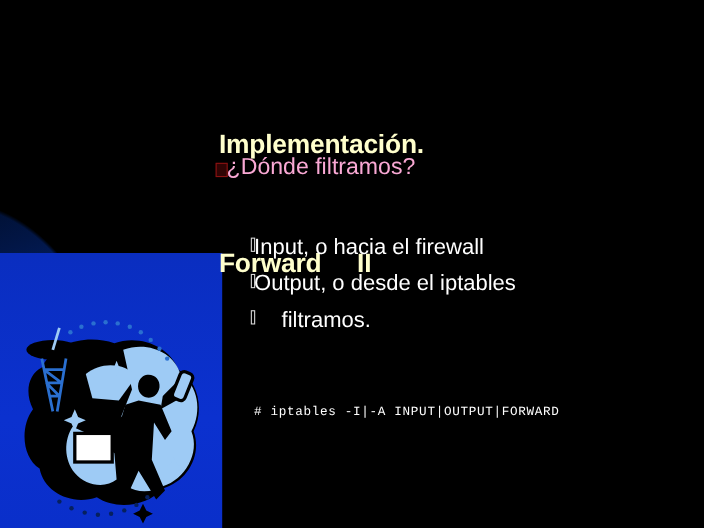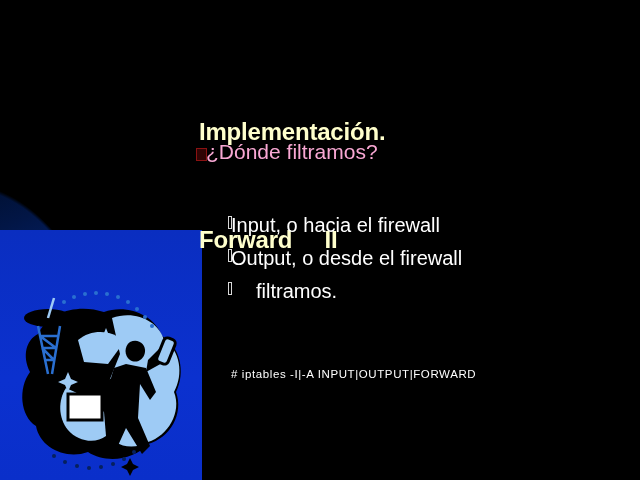--- a/index.html
+++ b/index.html
@@ -125,21 +125,21 @@
     display: block;
     padding-left: 28px;
   }
 
   
   .command {
     position: absolute;
     left: 231px;
     top: 368px;
     color: #ffffff;
-    font-family: Liberation Sans, sans-serif;
+    font-family: Liberation Mono, monospace;
     font-size: 11.5px;
     letter-spacing: 0.6px;
     white-space: pre;
   }
 </style>
 </head>
 <body>
 
 <div id="slide">
 
@@ -225,21 +225,21 @@
 
   <div class="list">
 
     <div class="list-item">
       <span class="lbullet"></span>
       <span class="ltext">Input, o hacia el firewall</span>
     </div>
 
     <div class="list-item">
       <span class="lbullet"></span>
-      <span class="ltext">Output, o desde el firewall</span>
+      <span class="ltext">Output, o desde el iptables</span>
     </div>
 
     <div class="list-item wrap">
       <span class="lbullet"></span>
       <span class="wrap-line">filtramos.</span>
     </div>
 
   </div>
 
   <div class="command"># iptables -I|-A INPUT|OUTPUT|FORWARD</div>

